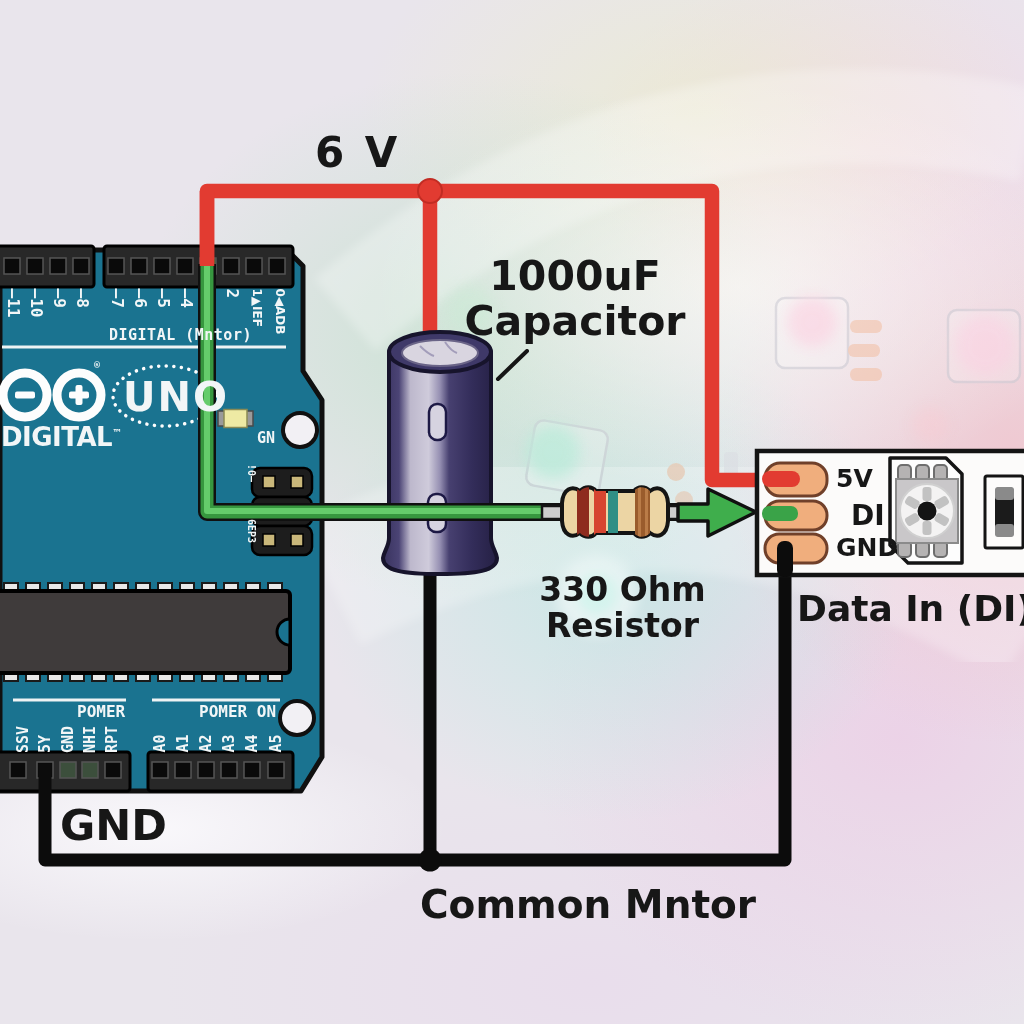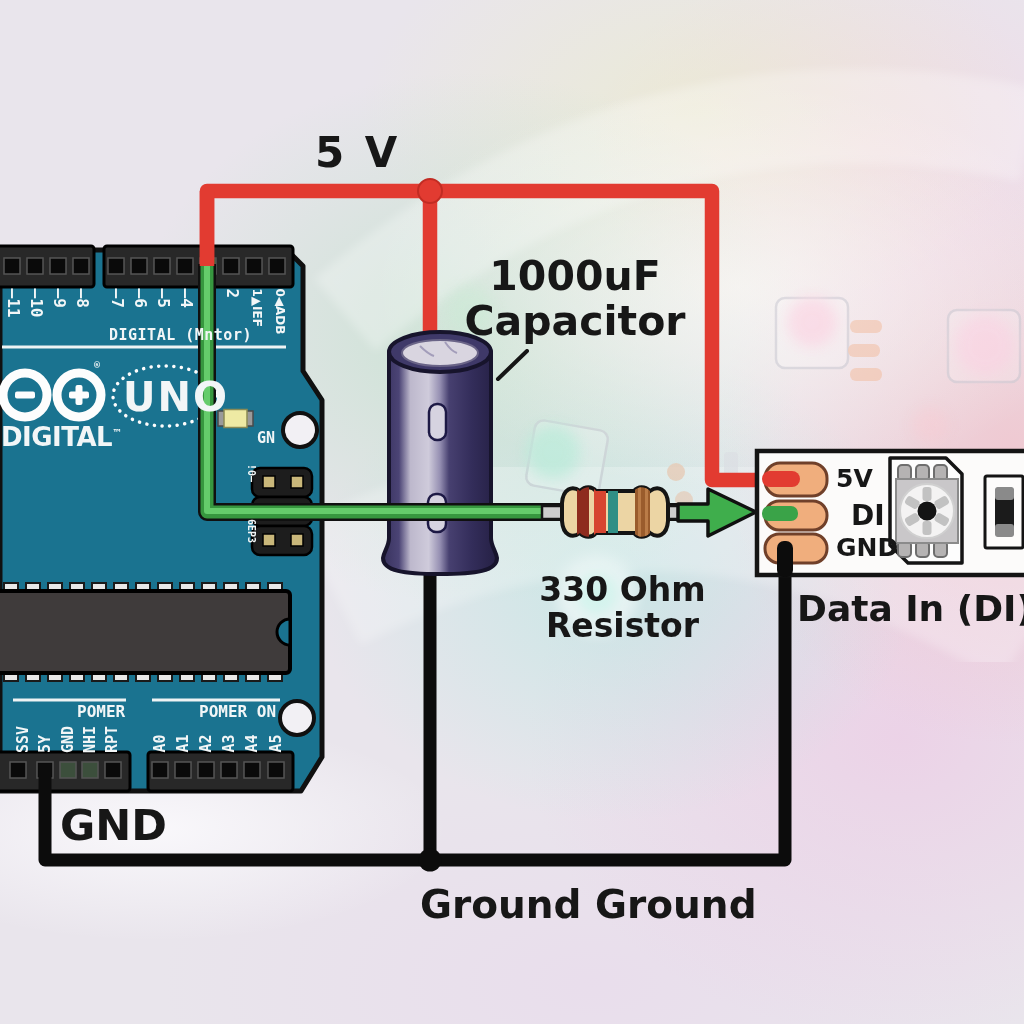--- a/index.html
+++ b/index.html
@@ -283,37 +283,37 @@
         <rect x="995" y="487" width="19" height="50" rx="5" fill="#1b1b1b"></rect>
         <rect x="995" y="487" width="19" height="13" rx="3" fill="#8a8a8a"></rect>
         <rect x="995" y="524" width="19" height="13" rx="3" fill="#8a8a8a"></rect>
       </g>
     </g>
 
     <circle cx="430" cy="860" r="11.5" fill="#0c0c0c"></circle>
     <line x1="498" y1="379" x2="527" y2="351" stroke="#161616" stroke-width="4" stroke-linecap="round"></line>
   </svg>
 
-  <div class="hand" style="left:315px;top:128px;font-size:42px;letter-spacing:3px;">5 V</div>
+  <div class="hand" style="left:315px;top:128px;font-size:42px;letter-spacing:3px;">6 V</div>
 
   <div class="hand center" style="left:455px;top:254px;width:240px;font-size:41px;line-height:1.1;">
     <div>1000uF</div>
     <div>Capacitor</div>
   </div>
 
   <div class="hand center" style="left:505px;top:572px;width:235px;font-size:33px;line-height:1.1;">
     <div>330 Ohm</div>
     <div>Resistor</div>
   </div>
 
   <div class="hand" style="left:797px;top:588px;font-size:36px;">Data In (DI)</div>
 
   <div class="hand" style="left:60px;top:800px;font-size:43px;">GND</div>
 
-  <div class="hand" style="left:420px;top:882px;font-size:39px;">Ground Ground</div>
+  <div class="hand" style="left:420px;top:882px;font-size:39px;">Common Mntor</div>
 
   <div class="hand" style="left:836px;top:464px;font-size:25px;">5V</div>
   <div class="hand" style="left:836px;top:499px;font-size:28px;margin-left:15px;">DI</div>
   <div class="hand" style="left:836px;top:533px;font-size:25px;">GND</div>
 
   <div class="silk" style="left:109px;top:326px;font-size:15px;letter-spacing:0.5px;">DIGITAL (Mntor)</div>
   <div class="silk" style="left:77px;top:702px;font-size:16px;">POMER</div>
   <div class="silk" style="left:199px;top:702px;font-size:16px;">POMER ON</div>
   <div class="silk" style="left:1px;top:422px;font-size:26px;font-family:'DejaVu Sans',sans-serif;font-weight:700;letter-spacing:-0.5px;">
     <span>DIGITAL</span><sup style="font-size:10px;">™</sup>

